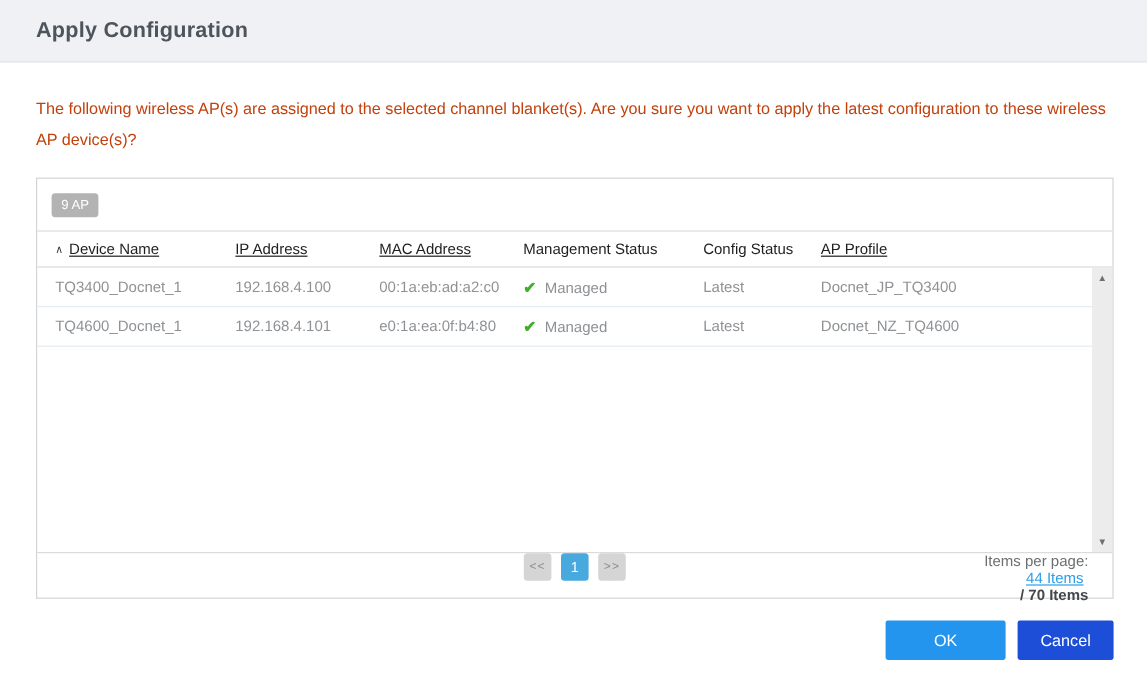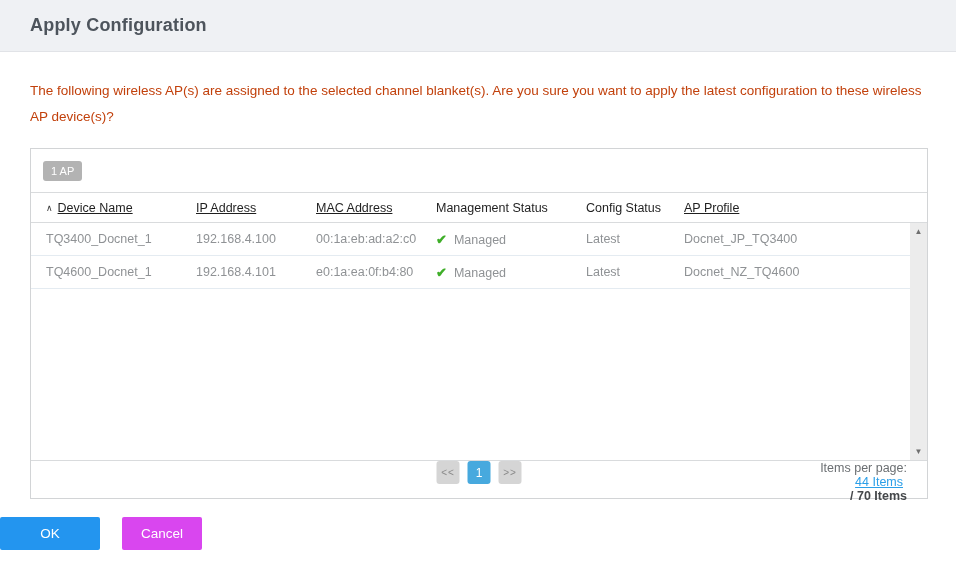--- a/index.html
+++ b/index.html
@@ -49,40 +49,40 @@
   .ipp-link { color: #2b9fe8; text-decoration: underline; margin: 0 4px 0 5px; cursor: pointer; }
   .ipp-total { color: #45484b; font-weight: bold; }
   .pager-buttons { position: absolute; left: 50%; transform: translateX(-50%);
     display: flex; gap: 8px; }
   .pg-btn { min-width: 23px; height: 23px; border: none; border-radius: 3px;
     background: #d5d5d5; color: #8a8a8a; font-size: 10px; letter-spacing: 1px;
     font-family: "Liberation Sans", sans-serif; cursor: pointer; padding: 0 4px; }
   .pg-btn.active { background: #47a9de; color: #ffffff; font-size: 12px; letter-spacing: 0; }
 
   
-  .footer-buttons { display: flex; gap: 22px;
+  .footer-buttons { display: flex; justify-content: flex-end; gap: 10px;
     margin: 18px 28px 0 0; }
   .btn { height: 33px; border: none; border-radius: 2px; color: #ffffff;
     font-size: 13.5px; font-family: "Liberation Sans", sans-serif; cursor: pointer; }
   .btn-ok { width: 100px; background: #2395ef; }
-  .btn-cancel { width: 80px; background: #d946ef; }
+  .btn-cancel { width: 80px; background: #1d4ed8; }
 </style>
 </head>
 <body>
 
 <div class="dialog-header">
   <span class="dialog-title">Apply Configuration</span>
 </div>
 
 <div class="message">The following wireless AP(s) are assigned to the selected channel blanket(s). Are you sure you want to apply the latest configuration to these wireless AP device(s)?</div>
 
 <div class="table-panel">
 
   <div class="badge-row">
-    <span class="count-badge">1 AP</span>
+    <span class="count-badge">9 AP</span>
   </div>
 
   <div class="thead grid-cols">
     <div class="th">
       <span class="sort-caret">∧</span><span class="col-label sortable">Device Name</span>
     </div>
     <div class="th">
       <span class="col-label sortable">IP Address</span>
     </div>
     <div class="th">

